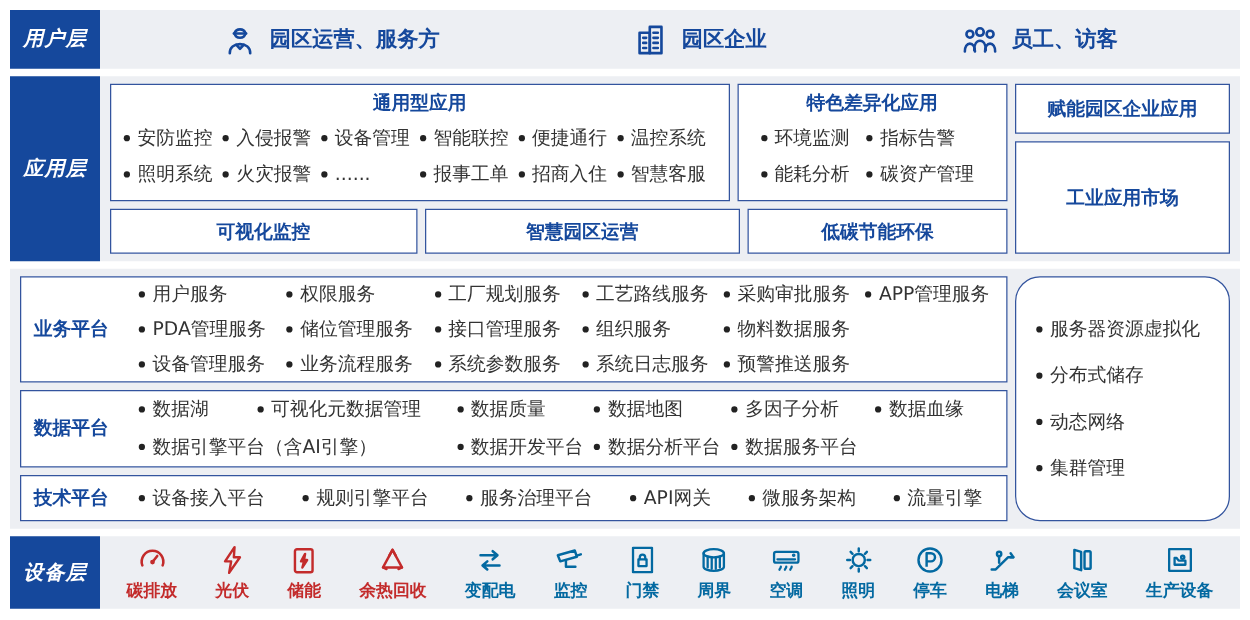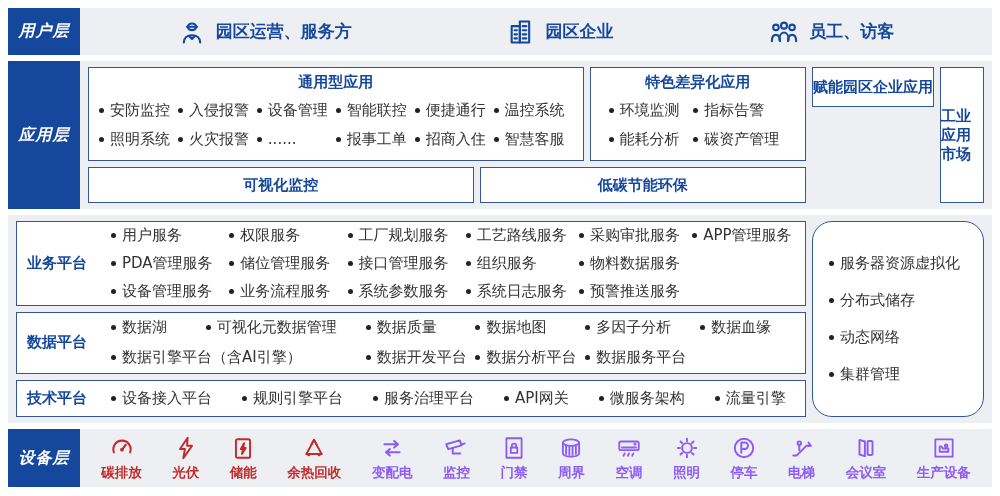--- a/index.html
+++ b/index.html
@@ -36,21 +36,21 @@
   .box-general { flex:509; padding:5px 10px 6px 10px; display:flex; flex-direction:column; }
   .box-special { flex:209; padding:5px 10px 6px 10px; display:flex; flex-direction:column; }
   .box-title { text-align:center; color:#15489c; font-weight:bold; font-size:15px; margin-bottom:4px; }
   .general-grid { flex:1; display:grid; grid-template-columns:repeat(6,1fr); align-content:space-evenly; row-gap:6px; }
   .special-grid { flex:1; display:grid; grid-template-columns:1fr 1.2fr; align-content:space-evenly; row-gap:6px; padding-left:8px; }
   .li { font-size:15px; color:#333; white-space:nowrap; }
   .li::before { content:""; display:inline-block; width:5px; height:5px; border-radius:50%; background:#222; margin-right:6px; vertical-align:2px; }
   .app-bottom { height:36px; display:flex; gap:6px; }
   .pill { display:flex; align-items:center; justify-content:center; color:#15489c; font-weight:bold; font-size:15px; }
   .pill-1 { flex:247; } .pill-2 { flex:254; } .pill-3 { flex:209; }
-  .app-right { width:172px; flex:0 0 172px; display:flex; gap:6px; }
+  .app-right { width:172px; flex:0 0 172px; display:flex; flex-direction:column; gap:6px; }
   .right-top { height:40px; display:flex; align-items:center; justify-content:center; color:#15489c; font-weight:bold; font-size:15px; }
   .right-bottom { flex:1; display:flex; align-items:center; justify-content:center; color:#15489c; font-weight:bold; font-size:15px; }
 
   
   .row-platform { height:208px; }
   .row-platform .layer-content { display:flex; gap:6px; }
   .plat-left { flex:1; display:flex; flex-direction:column; gap:6px; }
   .plat-box { display:flex; align-items:center; padding:4px 10px; }
   .plat-box-title { flex:0 0 84px; color:#15489c; font-weight:bold; font-size:15px; white-space:nowrap; }
   .box-business { flex:86; }
@@ -62,21 +62,21 @@
   .tech-row { flex:1; display:flex; gap:30px; align-items:center; }
   .plat-right { width:172px; flex:0 0 172px; display:flex; flex-direction:column; justify-content:center; gap:18px; padding:10px 0 10px 16px;border-radius:20px; }
 
   
   .row-device { height:58px; }
   .row-device .layer-content { display:flex; align-items:center; justify-content:space-around; padding:4px 6px; }
   .dev-item { display:flex; flex-direction:column; align-items:center; gap:3px; }
   .dev-item svg { display:block; }
   .dev-label { font-size:13.5px; font-weight:bold; white-space:nowrap; }
   .dev-red { color:#c32b2b; }
-  .dev-blue { color:#8b5cf6; }
+  .dev-blue { color:#0369a1; }
 </style>
 </head>
 <body>
 
 <div class="page">
 
   <div class="layer-row row-user">
     <div class="layer-label">用户层</div>
     <div class="layer-content">
       <div class="user-group">
@@ -144,20 +144,21 @@
             <div class="special-grid">
               <span class="li">环境监测</span>
               <span class="li">指标告警</span>
               <span class="li">能耗分析</span>
               <span class="li">碳资产管理</span>
             </div>
           </div>
         </div>
         <div class="app-bottom">
           <div class="box pill pill-1">可视化监控</div>
+          <div class="box pill pill-2">智慧园区运营</div>
           <div class="box pill pill-3">低碳节能环保</div>
         </div>
       </div>
       <div class="app-right">
         <div class="box right-top">赋能园区企业应用</div>
         <div class="box right-bottom">工业应用市场</div>
       </div>
     </div>
   </div>
 

